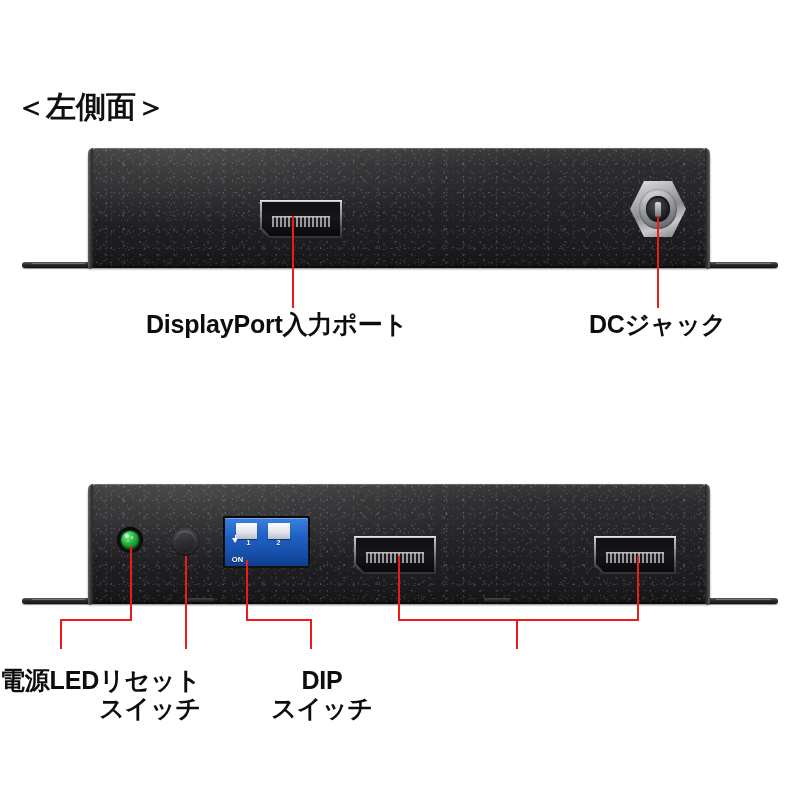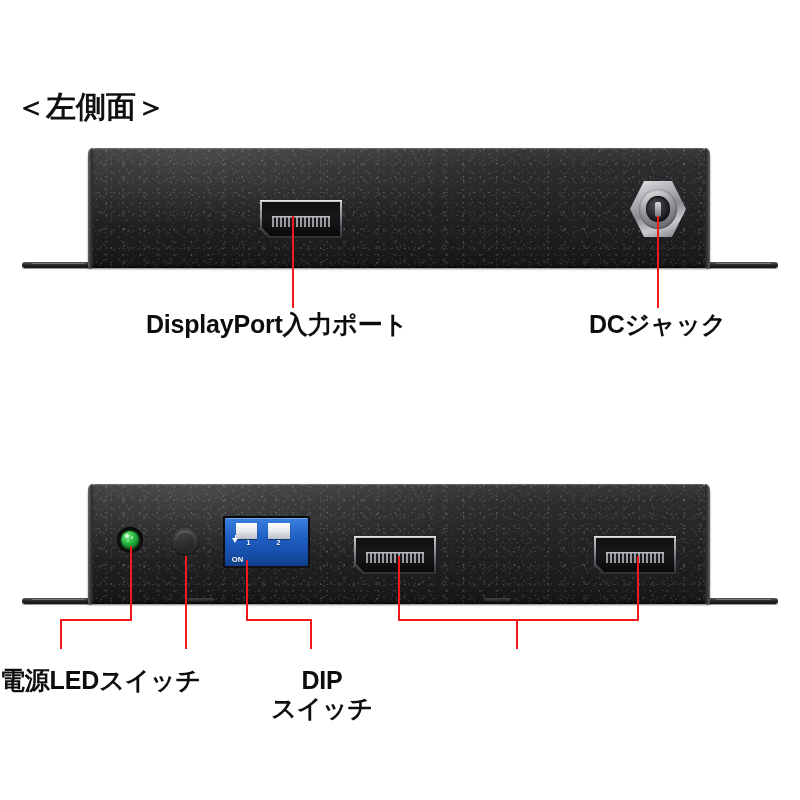--- a/index.html
+++ b/index.html
@@ -311,20 +311,21 @@
   <div class="lead v" style="left:310px;top:619px;height:30px;"></div>
 
   <div class="lead v" style="left:398px;top:556px;height:65px;"></div>
   <div class="lead v" style="left:637px;top:556px;height:65px;"></div>
   <div class="lead h" style="left:398px;top:619px;width:241px;"></div>
   <div class="lead v" style="left:516px;top:619px;height:30px;"></div>
 
   <div class="callout" style="left:0;top:666px;text-align:right;">電源LED</div>
 
   <div class="callout two-line" style="left:150px;top:666px;width:116px;margin-left:-58px;">
+    <span>リセット</span>
     <span class="l2">スイッチ</span>
   </div>
 
   <div class="callout two-line" style="left:322px;top:666px;width:116px;margin-left:-58px;">
     <span>DIP</span>
     <span class="l2">スイッチ</span>
   </div>
 
 
 </div>

